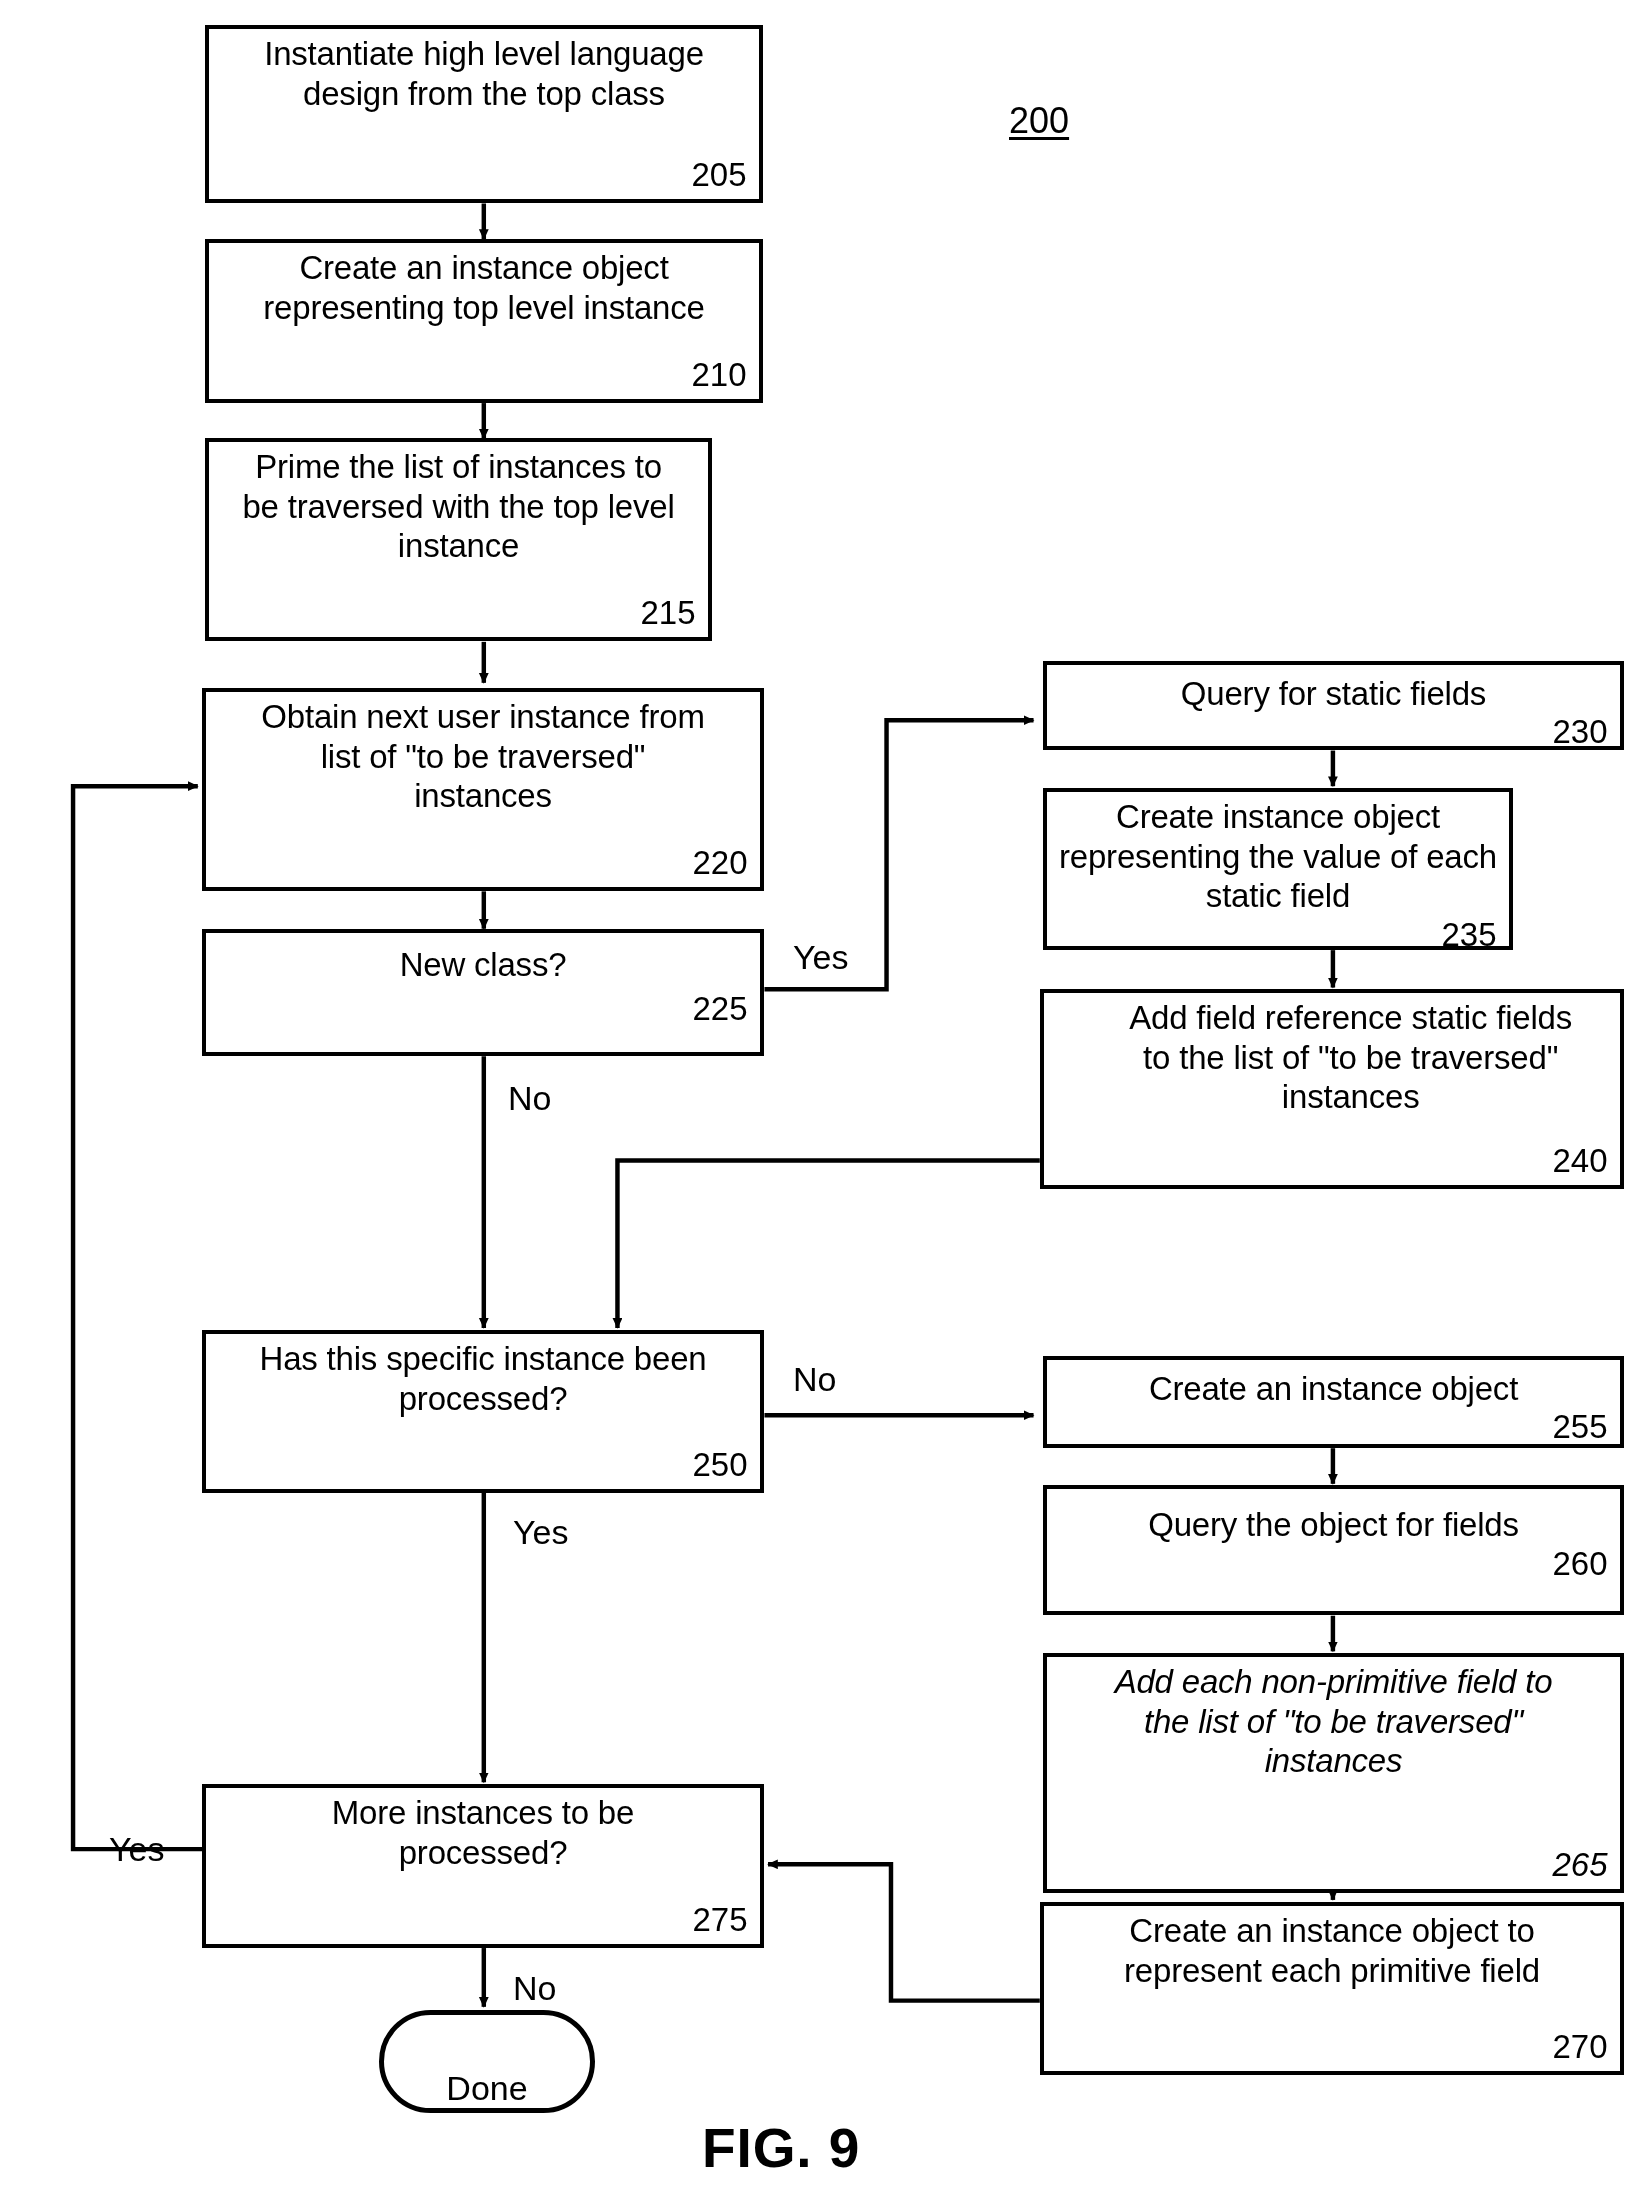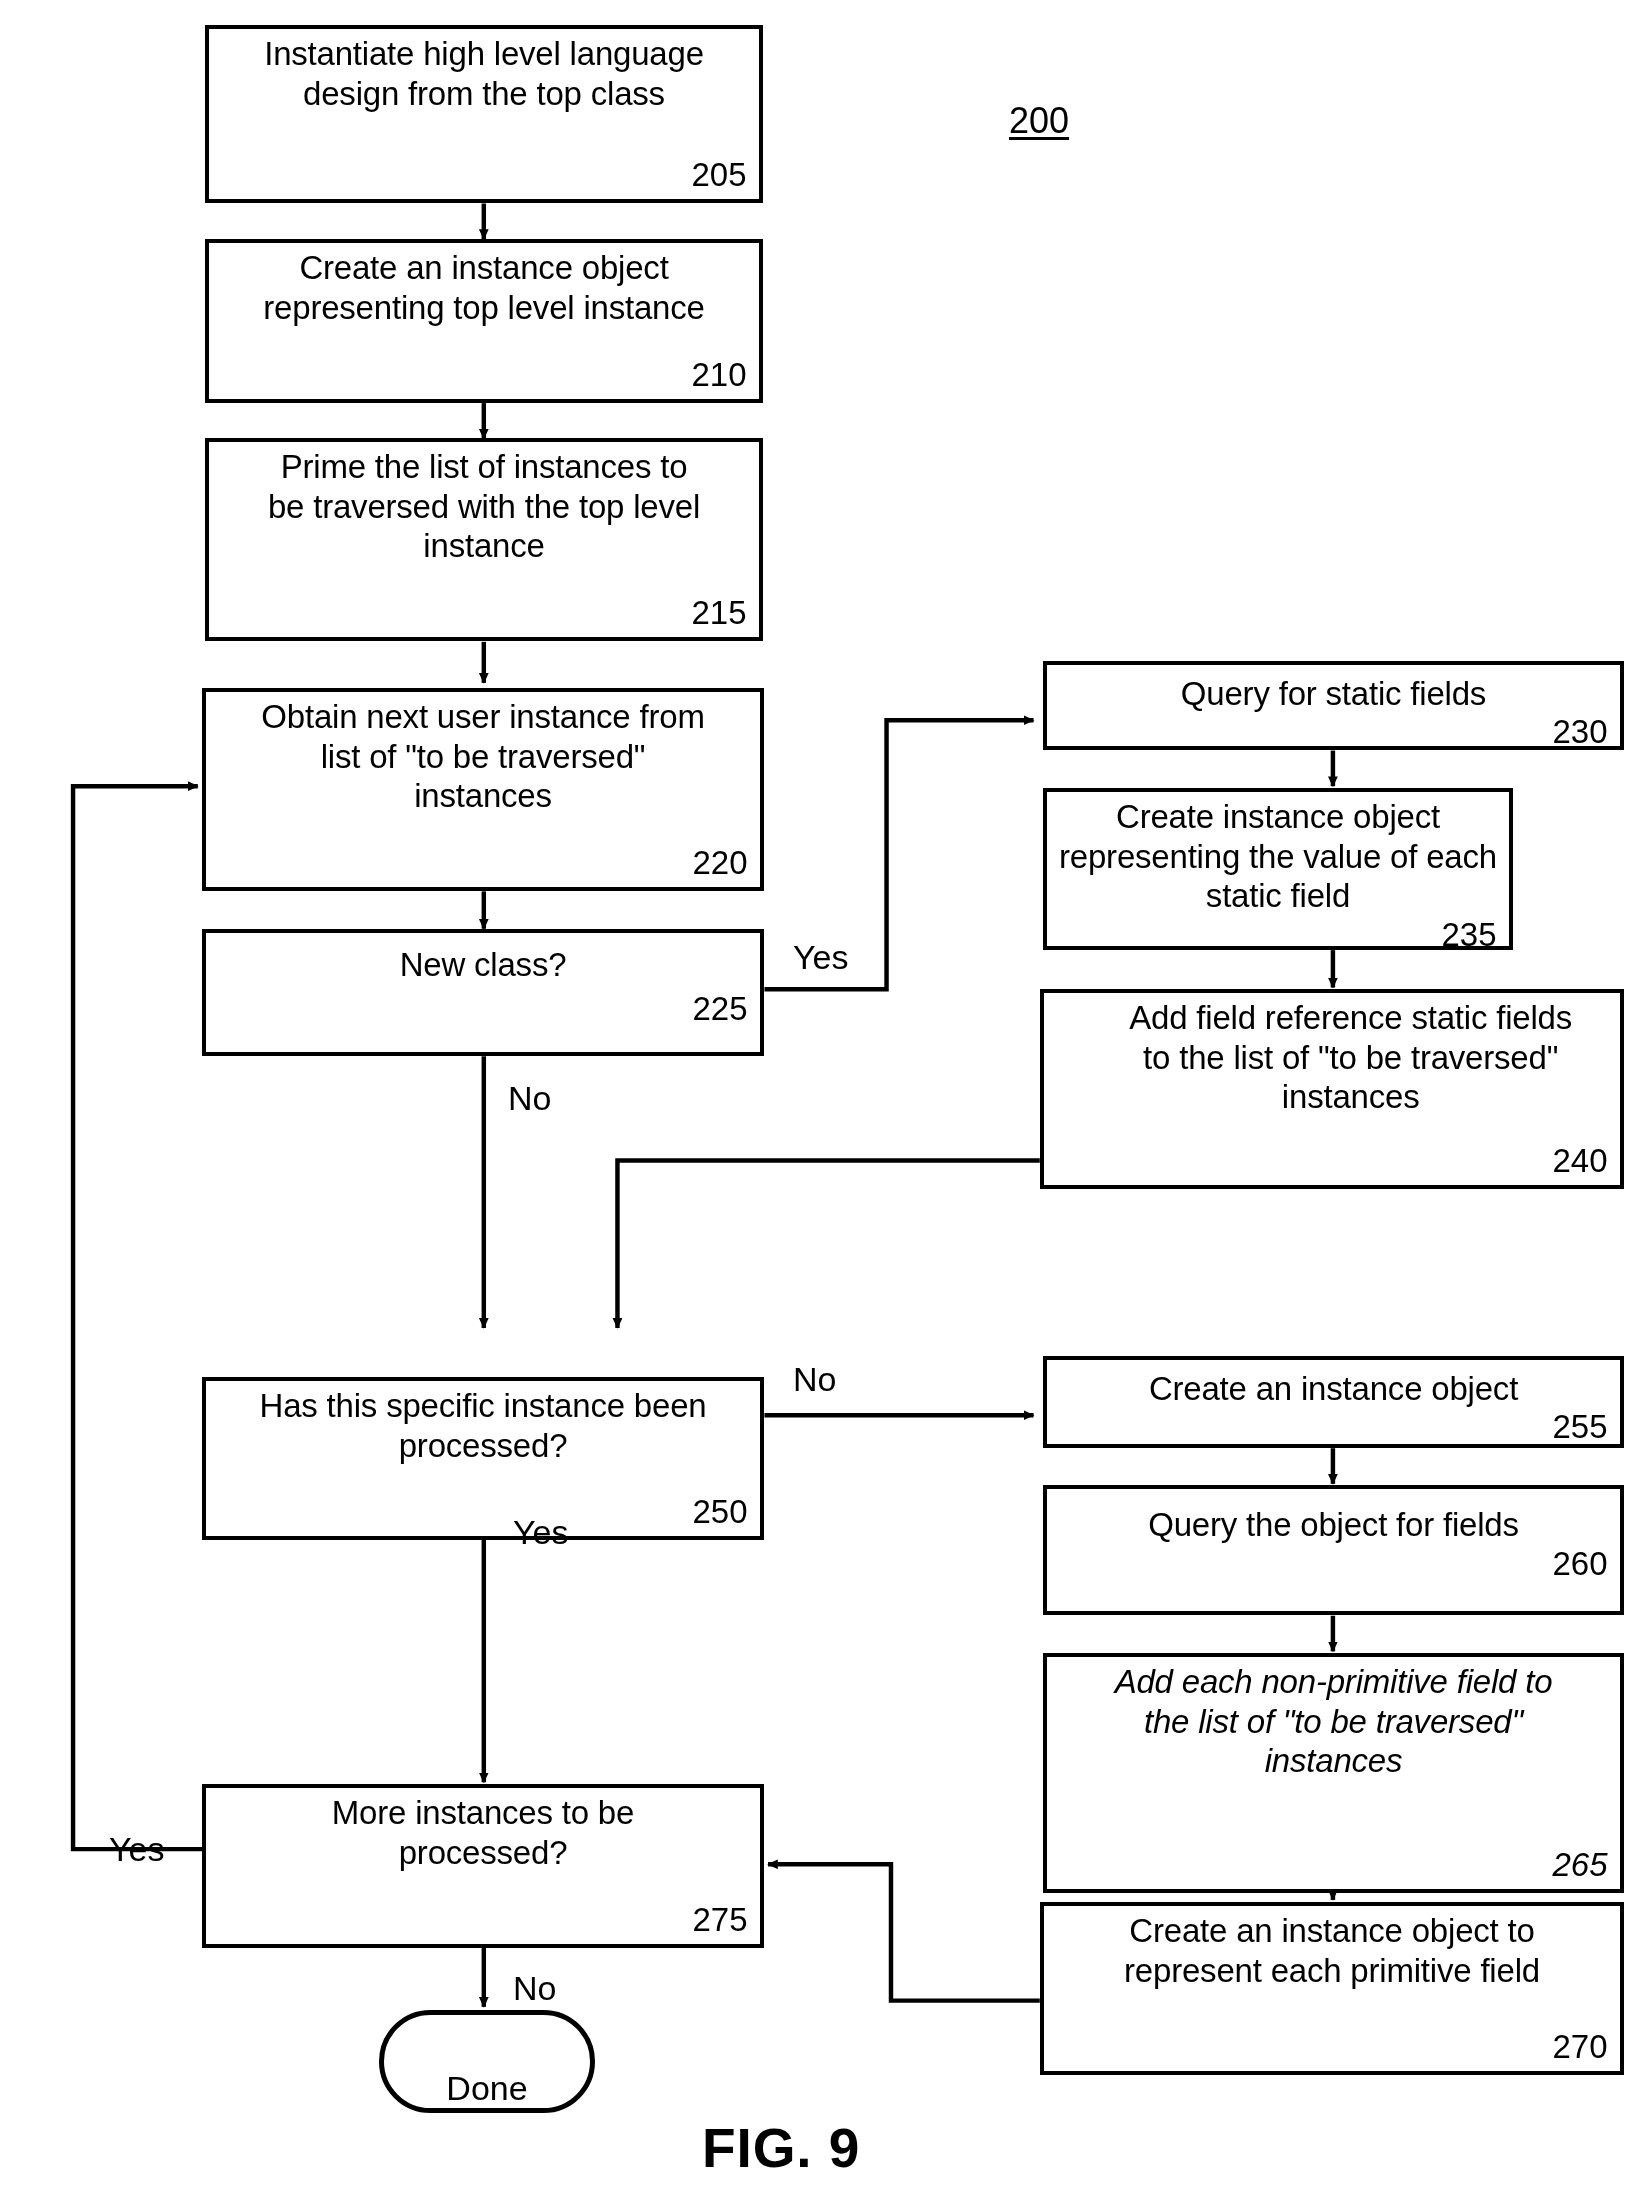--- a/index.html
+++ b/index.html
@@ -143,40 +143,40 @@
 design from the top class</div>
     <div class="nref">205</div>
   </div>
 
   <div class="node" style="left:205px; top:239px; width:558px; height:164px;">
     <div class="ntext">Create an instance object
 representing top level instance</div>
     <div class="nref">210</div>
   </div>
 
-  <div class="node" style="left:205px; top:438px; width:558px; height:203px;">
+  <div class="node" style="left:205px; top:438px; width:507px; height:203px;">
     <div class="ntext">Prime the list of instances to
 be traversed with the top level
 instance</div>
     <div class="nref">215</div>
   </div>
 
   <div class="node" style="left:202px; top:688px; width:562px; height:203px;">
     <div class="ntext">Obtain next user instance from
 list of "to be traversed"
 instances</div>
     <div class="nref">220</div>
   </div>
 
   <div class="node" style="left:202px; top:929px; width:562px; height:127px; justify-content:flex-start;">
     <div class="ntext" style="margin-top:7.1px;">New class?</div>
     <div class="nref" style="margin-top:5.3px;">225</div>
   </div>
 
-  <div class="node" style="left:202px; top:1330px; width:562px; height:163px;margin-top:47px;">
+  <div class="node" style="left:202px; top:1330px; width:562px; height:163px;">
     <div class="ntext">Has this specific instance been
 processed?</div>
     <div class="nref">250</div>
   </div>
 
   <div class="node" style="left:202px; top:1784px; width:562px; height:164px;">
     <div class="ntext">More instances to be
 processed?</div>
     <div class="nref">275</div>
   </div>

